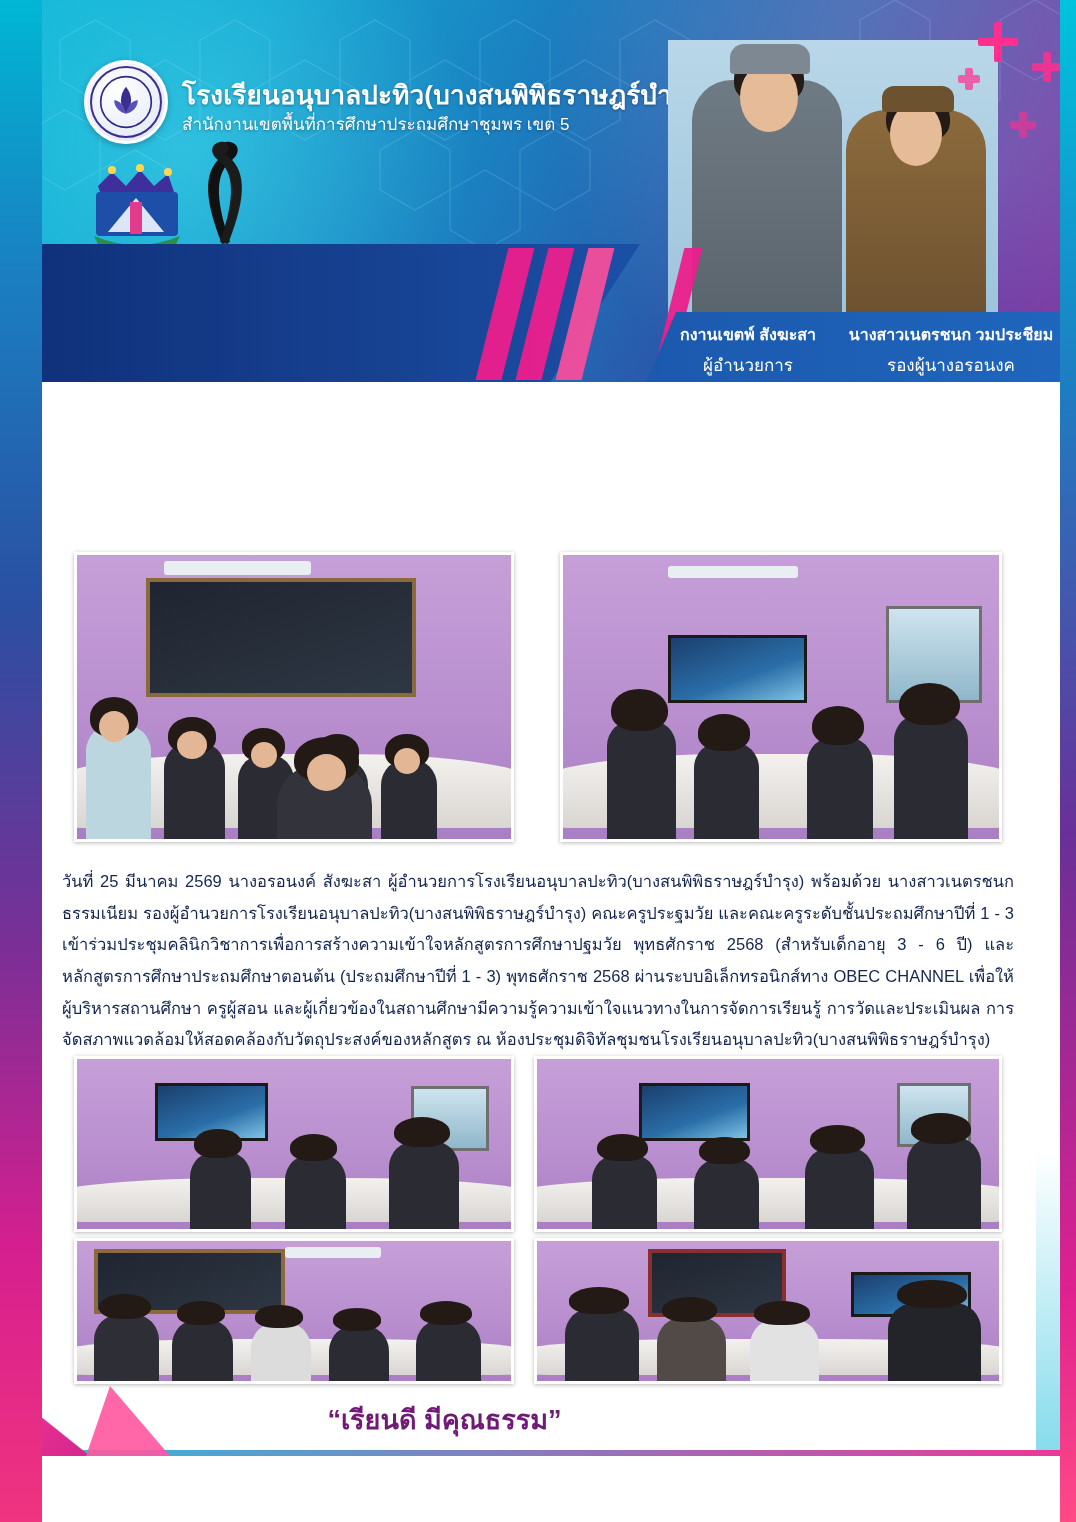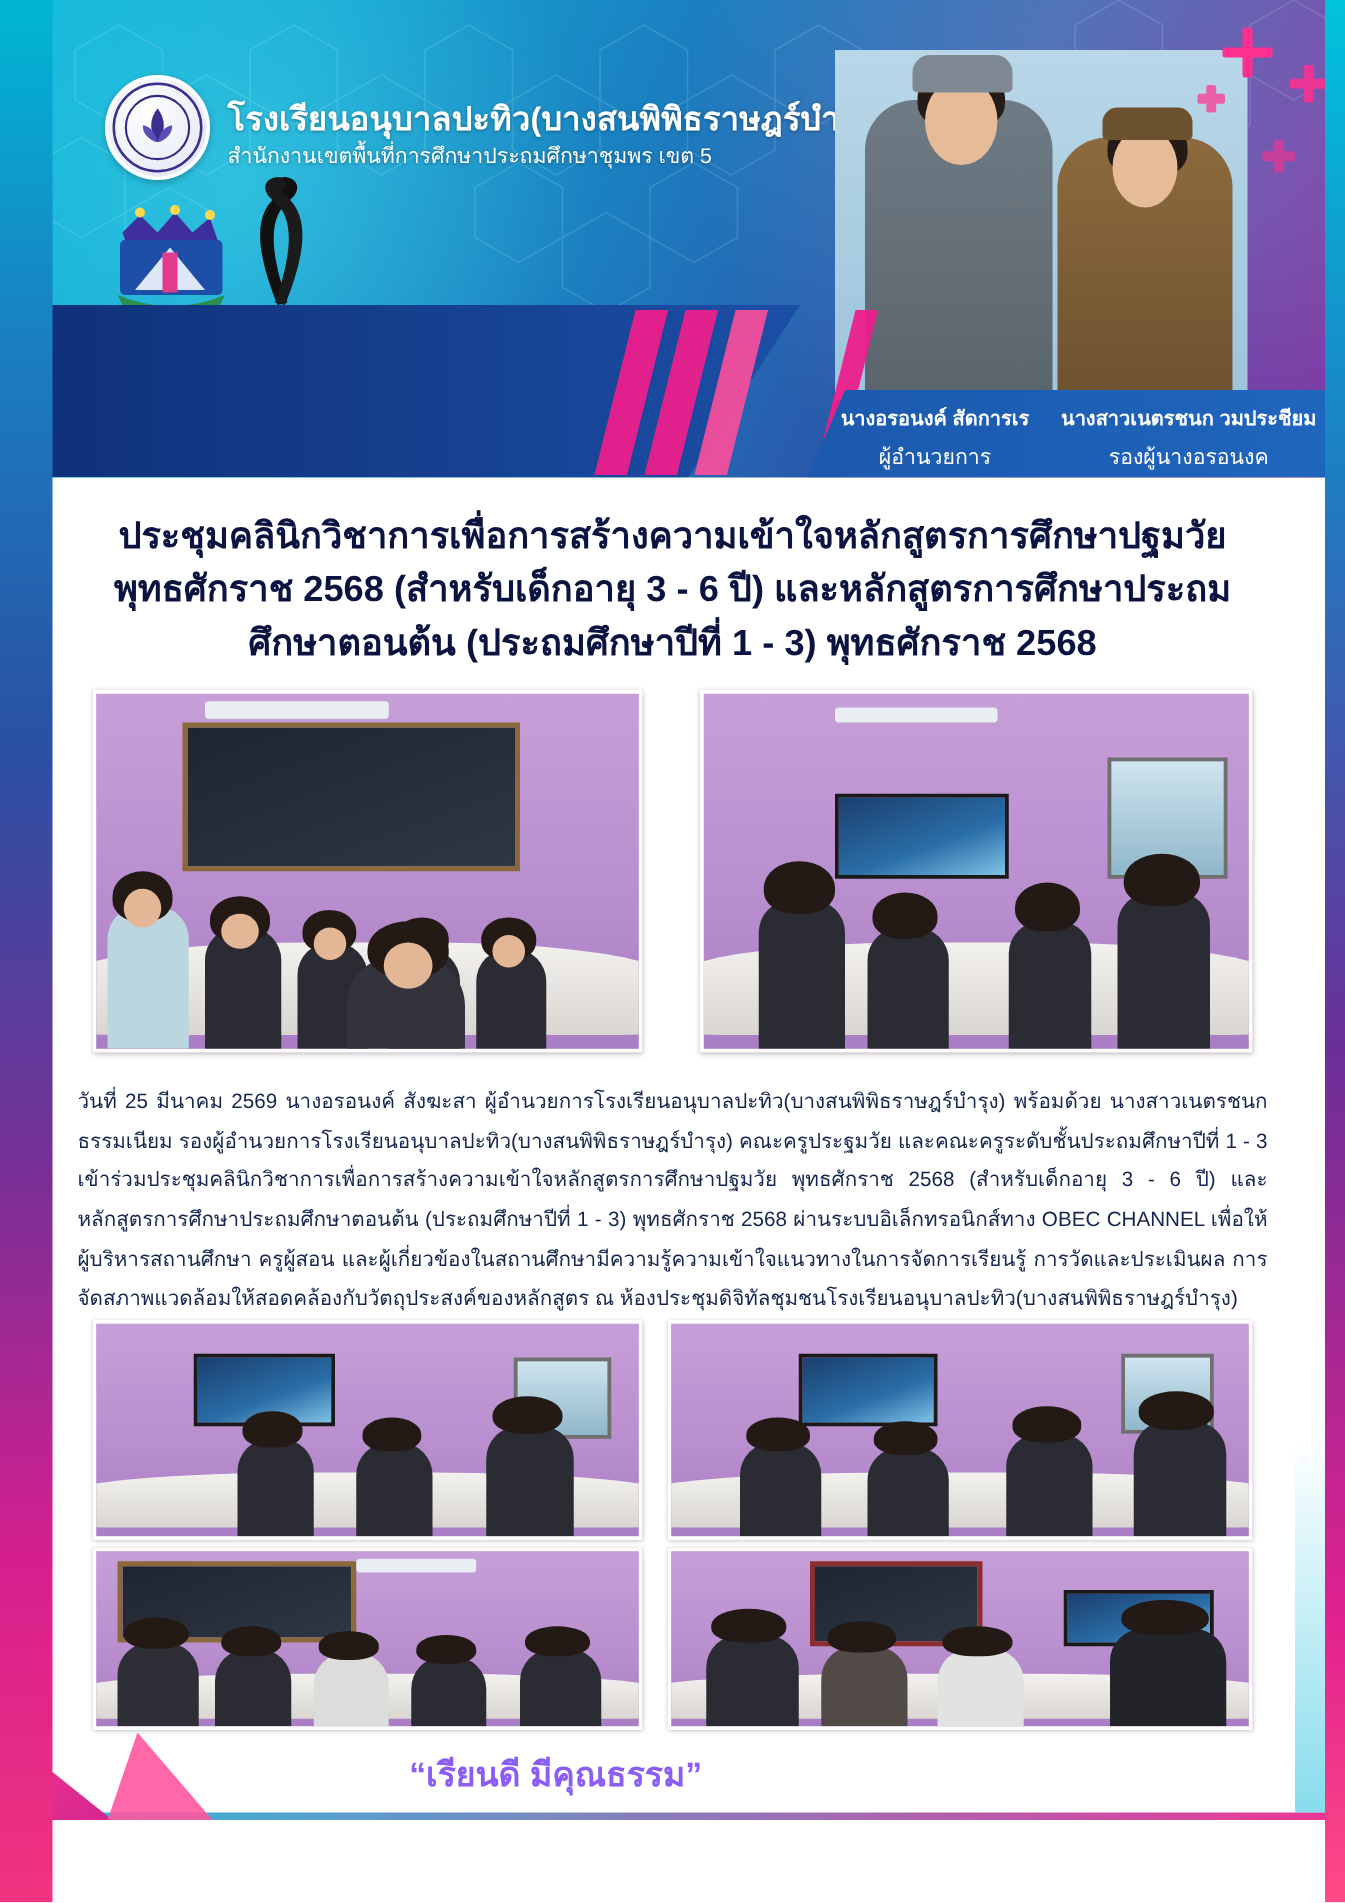--- a/index.html
+++ b/index.html
@@ -289,21 +289,21 @@
     line-height: 1.92;
     text-align: justify;
   }
 
   
   .motto {
     position: absolute;
     left: 0; top: 1398px;
     width: 889px;
     text-align: center;
-    color: #8b5cf6;
+    color: #701a75;
     font-size: 27px;
     font-weight: bold;
   }
 
   
   .footer {
     position: absolute;
     left: 0; bottom: 0;
     width: 1076px; height: 66px;
     background: linear-gradient(90deg,#12a8cf 0%,#1580c3 25%,#2154a8 55%,#7a2d9b 80%,#c8208f 100%);
@@ -420,29 +420,28 @@
 
   <div class="stripes">
     <span></span>
       <span></span>
       <span></span>
       <span></span>
   </div>
 
   <div class="names-band"></div>
   <div class="name-block nb1">
-    <div class="nm">นางอรอนงค์  สัดการเร</div>
+    <div class="nm">กงานเขตพ์  สังฆะสา</div>
     <div class="rl">ผู้อำนวยการ</div>
   </div>
   <div class="name-block nb2">
     <div class="nm">นางสาวเนตรชนก  วมประชียม</div>
     <div class="rl">รองผู้นางอรอนงค</div>
   </div>
 
-  <div class="headline">ประชุมคลินิกวิชาการเพื่อการสร้างความเข้าใจหลักสูตรการศึกษาปฐมวัย พุทธศักราช 2568 (สำหรับเด็กอายุ 3 - 6 ปี) และหลักสูตรการศึกษาประถมศึกษาตอนต้น (ประถมศึกษาปีที่ 1 - 3) พุทธศักราช 2568</div>
 
   <div class="photo" style="left:74px; top:552px; width:440px; height:290px;">
     <div class="ph-wall"></div>
     <div class="ph-board" style="left:16%; top:8%; width:62%; height:42%;"></div>
     <div class="ph-lamp" style="left:20%; top:2%; width:34%; height:5%;"></div>
     <div class="ph-table"></div>
     <div class="ph-person" style="left:2%; width:15%; height:40%; background:#bcd6e0;"></div>
     <div class="ph-hair" style="left:3%; bottom:36%; width:11%; height:14%;"></div>
     <div class="ph-head" style="left:5%; bottom:34%; width:7%; height:11%;"></div>
     <div class="ph-person" style="left:20%; width:14%; height:34%;"></div>

